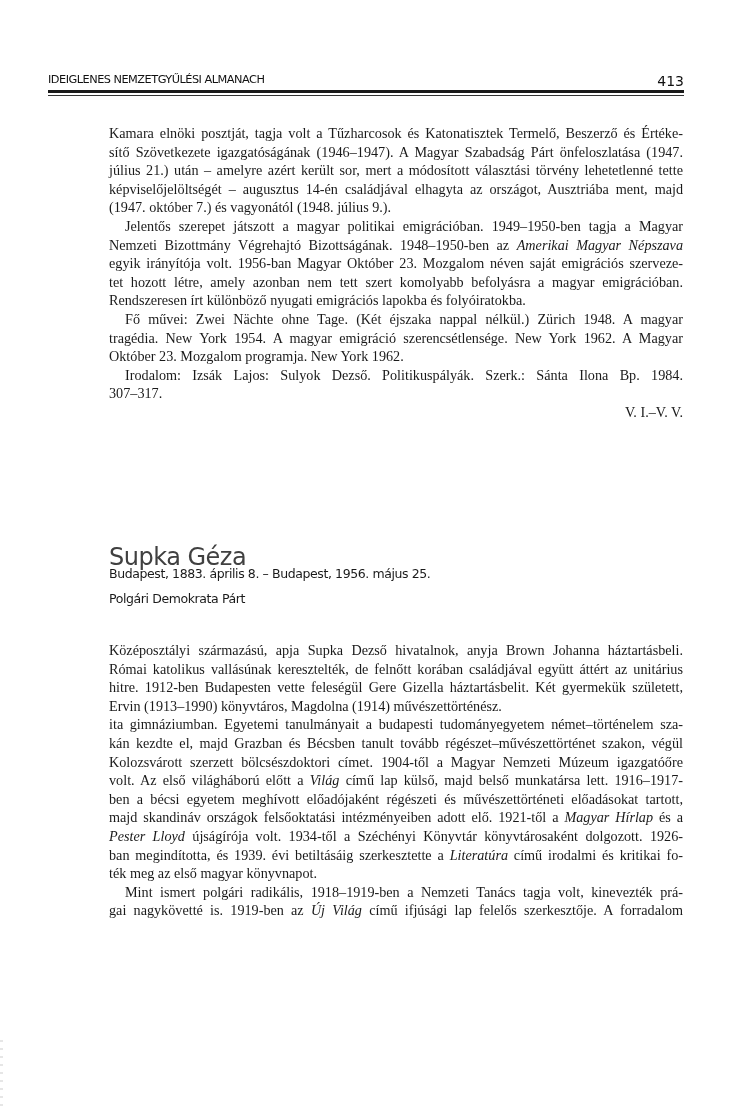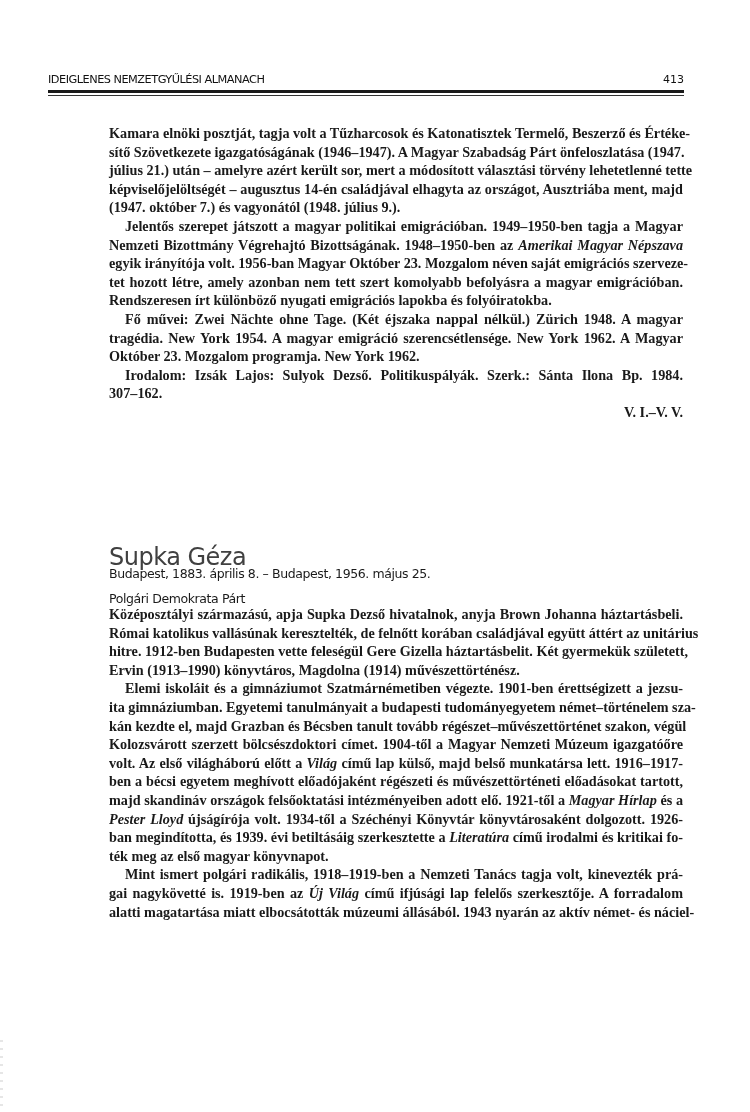--- a/index.html
+++ b/index.html
@@ -1,33 +1,33 @@
 <!DOCTYPE html>
 <html><head>
 <meta charset="utf-8">
 <style>
   html, body { margin: 0; padding: 0; background: #ffffff; }
   body { width: 750px; height: 1112px; position: relative; overflow: hidden; color: #1a1a1a; }
   .page { position: absolute; left: 0; top: 0; width: 750px; height: 1112px; }
 
   .running-head { position: absolute; left: 48px; top: 73px; width: 636px; height: 20px; }
   .rh-title { position: absolute; left: 0; top: 0; font-family: "DejaVu Sans", sans-serif; font-size: 11.3px; letter-spacing: -0.5px; color: #111; }
-  .rh-page { position: absolute; right: 0; top: 0; font-family: "DejaVu Sans", sans-serif; font-size: 11px; color: #111; }
+  .rh-page { position: absolute; right: 0; top: 0; font-family: "DejaVu Sans", sans-serif; font-size: 14px; color: #111; }
   .rule-thick { position: absolute; left: 48px; top: 90px; width: 636px; height: 3px; background: #1a1a1a; }
   .rule-thin  { position: absolute; left: 48px; top: 95px; width: 636px; height: 1px; background: #333; }
 
-  .body-text { position: absolute; left: 109px; width: 574px; font-family: "Liberation Serif", serif; font-size: 14.2px; line-height: 18.6px; color: #1a1a1a; font-weight: bold; }
+  .body-text { position: absolute; left: 109px; width: 574px; font-family: "Liberation Serif", serif; font-size: 14.2px; line-height: 18.6px; color: #1a1a1a; }
   .line { display: block; white-space: nowrap; text-align: justify; text-align-last: justify; }
   .line.last { text-align-last: left; }
   .line.indent { padding-left: 16px; }
   .line.right { text-align: right; text-align-last: right; }
   .line i { font-style: italic; }
 
   #block1 { top: 124px; }
-  #block2 { top: 605px; }
+  #block2 { top: 641px; }
 
   .entry-name { position: absolute; left: 109px; top: 527px; font-family: "DejaVu Sans", sans-serif; font-size: 24px; letter-spacing: -0.5px; color: #404040; font-weight: normal; }
   .entry-dates { position: absolute; left: 109px; top: 566px; font-family: "DejaVu Sans", sans-serif; font-size: 12.5px; letter-spacing: -0.4px; color: #1a1a1a; }
   .entry-party { position: absolute; left: 109px; top: 591px; font-family: "DejaVu Sans", sans-serif; font-size: 12.5px; letter-spacing: -0.4px; color: #1a1a1a; text-align: right; }
 
   .scan-edge { position: absolute; left: 0; top: 1040px; width: 3px; height: 72px; background: repeating-linear-gradient(to bottom, #e6e6e6 0 2px, transparent 2px 8px); }
 </style>
 </head>
 <body>
 
@@ -48,42 +48,40 @@
     <span class="line last">(1947. október 7.) és vagyonától (1948. július 9.).</span>
     <span class="line indent">Jelentős szerepet játszott a magyar politikai emigrációban. 1949–1950-ben tagja a Magyar</span>
     <span class="line"><span>Nemzeti Bizottmány Végrehajtó Bizottságának. 1948–1950-ben az </span><i>Amerikai Magyar Népszava</i></span>
     <span class="line">egyik irányítója volt. 1956-ban Magyar Október 23. Mozgalom néven saját emigrációs szerveze-</span>
     <span class="line">tet hozott létre, amely azonban nem tett szert komolyabb befolyásra a magyar emigrációban.</span>
     <span class="line last">Rendszeresen írt különböző nyugati emigrációs lapokba és folyóiratokba.</span>
     <span class="line indent">Fő művei: Zwei Nächte ohne Tage. (Két éjszaka nappal nélkül.) Zürich 1948. A magyar</span>
     <span class="line">tragédia. New York 1954. A magyar emigráció szerencsétlensége. New York 1962. A Magyar</span>
     <span class="line last">Október 23. Mozgalom programja. New York 1962.</span>
     <span class="line indent">Irodalom: Izsák Lajos: Sulyok Dezső. Politikuspályák. Szerk.: Sánta Ilona Bp. 1984.</span>
-    <span class="line last">307–162.</span>
+    <span class="line last">307–317.</span>
     <span class="line right">V. I.–V. V.</span>
   </div>
 
   <h1 class="entry-name">Supka Géza</h1>
   <div class="entry-dates">Budapest, 1883. április 8. – Budapest, 1956. május 25.</div>
   <div class="entry-party">Polgári Demokrata Párt</div>
 
   <div class="body-text" id="block2">
     <span class="line">Középosztályi származású, apja Supka Dezső hivatalnok, anyja Brown Johanna háztartásbeli.</span>
     <span class="line">Római katolikus vallásúnak keresztelték, de felnőtt korában családjával együtt áttért az unitárius</span>
     <span class="line">hitre. 1912-ben Budapesten vette feleségül Gere Gizella háztartásbelit. Két gyermekük született,</span>
     <span class="line last">Ervin (1913–1990) könyvtáros, Magdolna (1914) művészettörténész.</span>
-    <span class="line indent">Elemi iskoláit és a gimnáziumot Szatmárnémetiben végezte. 1901-ben érettségizett a jezsu-</span>
     <span class="line">ita gimnáziumban. Egyetemi tanulmányait a budapesti tudományegyetem német–történelem sza-</span>
     <span class="line">kán kezdte el, majd Grazban és Bécsben tanult tovább régészet–művészettörténet szakon, végül</span>
     <span class="line">Kolozsvárott szerzett bölcsészdoktori címet. 1904-től a Magyar Nemzeti Múzeum igazgatóőre</span>
     <span class="line"><span>volt. Az első világháború előtt a </span><i>Világ</i><span> című lap külső, majd belső munkatársa lett. 1916–1917-</span></span>
     <span class="line">ben a bécsi egyetem meghívott előadójaként régészeti és művészettörténeti előadásokat tartott,</span>
     <span class="line"><span>majd skandináv országok felsőoktatási intézményeiben adott elő. 1921-től a </span><i>Magyar Hírlap</i><span> és a</span></span>
     <span class="line"><i>Pester Lloyd</i><span> újságírója volt. 1934-től a Széchényi Könyvtár könyvtárosaként dolgozott. 1926-</span></span>
     <span class="line"><span>ban megindította, és 1939. évi betiltásáig szerkesztette a </span><i>Literatúra</i><span> című irodalmi és kritikai fo-</span></span>
     <span class="line last">ték meg az első magyar könyvnapot.</span>
     <span class="line indent">Mint ismert polgári radikális, 1918–1919-ben a Nemzeti Tanács tagja volt, kinevezték prá-</span>
     <span class="line"><span>gai nagykövetté is. 1919-ben az </span><i>Új Világ</i><span> című ifjúsági lap felelős szerkesztője. A forradalom</span></span>
-    <span class="line">alatti magatartása miatt elbocsátották múzeumi állásából. 1943 nyarán az aktív német- és náciel-</span>
   </div>
 
   <div class="scan-edge"></div>
 </div>
 
 </body></html>

